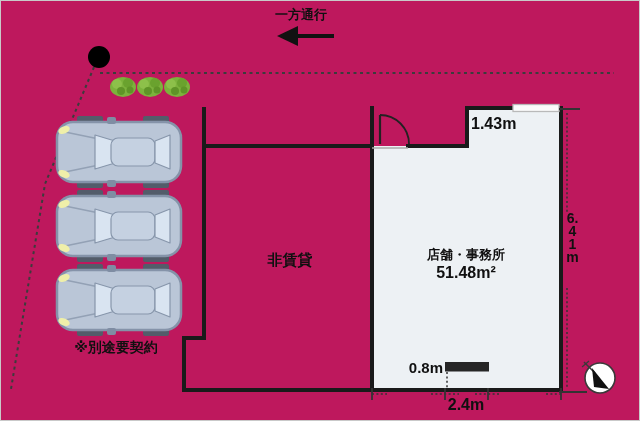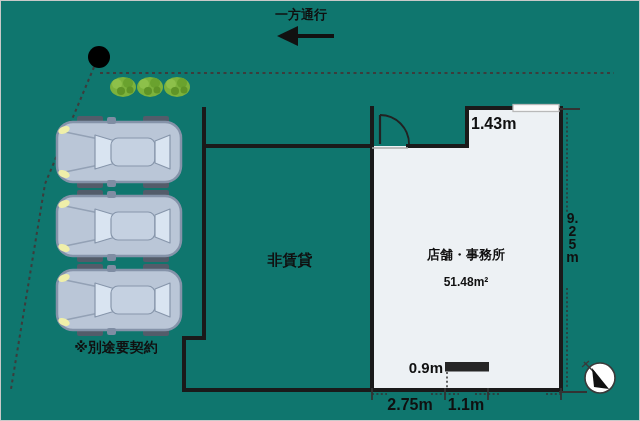--- a/index.html
+++ b/index.html
@@ -1,17 +1,17 @@
 <!DOCTYPE html>
 <html><head>
 <meta charset="utf-8">
 <style>
   html,body{margin:0;padding:0;background:#fff;}
   .stage{
-    position:relative;width:640px;height:421px;background:#0f766e;
+    position:relative;width:640px;height:421px;background:#be185d;
     font-family:"Liberation Sans","DejaVu Sans",sans-serif;
     box-sizing:border-box;border:1px solid #c9c9c9;overflow:hidden;
   }
   .stage svg{position:absolute;left:0;top:0;}
   .lbl{
     position:absolute;color:#101010;font-weight:bold;white-space:nowrap;
     line-height:1.1;
   }
   .lbl.center{text-align:center;}
   .lbl.right{text-align:right;}
@@ -120,23 +120,22 @@
     </g>
   </svg>
 
   <div class="lbl center" style="left:258px;top:7px;width:84px;font-size:13px;">一方通行</div>
 
   <div class="lbl center" style="left:239px;top:251px;width:100px;font-size:15px;">非賃貸</div>
 
   <div class="lbl center" style="left:55px;top:339px;width:120px;font-size:14px;">※別途要契約</div>
 
   <div class="lbl center" style="left:390px;top:247px;width:150px;font-size:13px;">店舗・事務所</div>
-  <div class="lbl center" style="left:390px;top:275px;width:150px;font-size:12px;">51.48m²</div>
+  <div class="lbl center" style="left:390px;top:263px;width:150px;font-size:16px;">51.48m²</div>
 
   <div class="lbl" style="left:470px;top:114px;font-size:16px;">1.43m</div>
 
-  <div class="lbl right" style="left:398px;top:359px;width:44px;font-size:15px;">0.9m</div>
+  <div class="lbl right" style="left:398px;top:359px;width:44px;font-size:15px;">0.8m</div>
 
-  <div class="lbl center" style="left:369px;top:395px;width:80px;font-size:16px;">2.75m</div>
-  <div class="lbl center" style="left:425px;top:395px;width:80px;font-size:16px;">1.1m</div>
+  <div class="lbl center" style="left:425px;top:395px;width:80px;font-size:16px;">2.4m</div>
 
-  <div class="v-label" style="left:564px;top:211px;">9.25m</div>
+  <div class="v-label" style="left:564px;top:211px;">6.41m</div>
 </div>
 
 </body></html>

